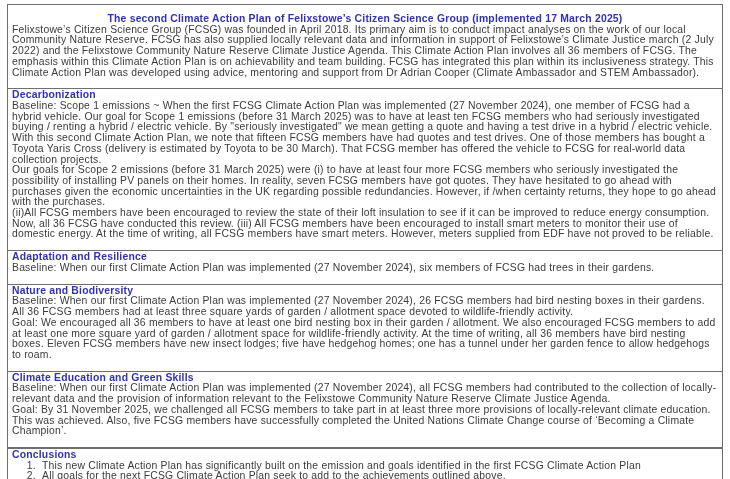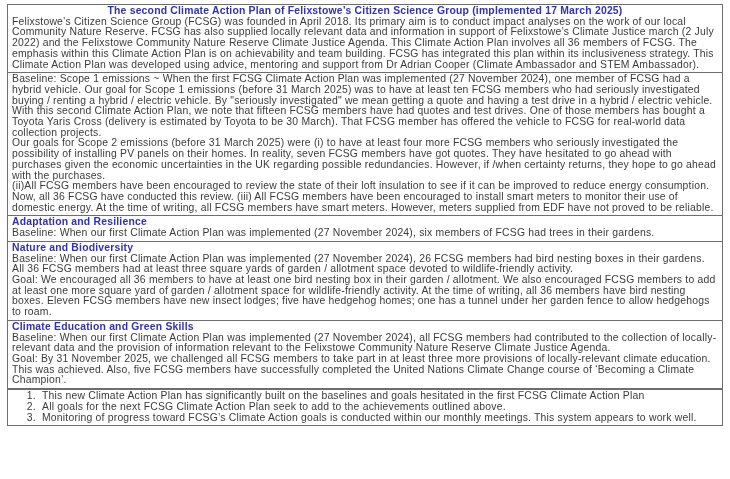--- a/index.html
+++ b/index.html
@@ -10,20 +10,21 @@
   }
   .doc {
     position: absolute; left: 7px; top: 4px; width: 716px;
     border: 1px solid #6e6e6e; background: #ffffff;
   }
   .row {
     border-top: 1px solid #6e6e6e;
     padding: 1px 4px 2px 4px;
     font-size: 10.4px; line-height: 10.7px; letter-spacing: 0.2px;
     color: #3b3b3b;
+    margin-top: 8px;
   }
   .row:first-child { border-top: none; }
   .row-conclusions { border-top-width: 2px; }
   .doc-title {
     font-weight: bold; color: #3232b0; text-align: center;
   }
   .section-heading {
     margin: 0; font-size: 10.4px; line-height: 10.8px;
     font-weight: bold; color: #3232b0;
   }
@@ -37,20 +38,21 @@
 <body>
 
 <div class="doc">
 
   <section class="row">
     <div class="doc-title">The second Climate Action Plan of Felixstowe’s Citizen Science Group (implemented 17 March 2025)</div>
     <p>Felixstowe’s Citizen Science Group (FCSG) was founded in April 2018. Its primary aim is to conduct impact analyses on the work of our local Community Nature Reserve. FCSG has also supplied locally relevant data and information in support of Felixstowe’s Climate Justice march (2 July 2022) and the Felixstowe Community Nature Reserve Climate Justice Agenda. This Climate Action Plan involves all 36 members of FCSG. The emphasis within this Climate Action Plan is on achievability and team building. FCSG has integrated this plan within its inclusiveness strategy. This Climate Action Plan was developed using advice, mentoring and support from Dr Adrian Cooper (Climate Ambassador and STEM Ambassador).</p>
   </section>
 
   <section class="row">
+    <h2 class="section-heading">Decarbonization</h2>
     <p>Baseline: Scope 1 emissions ~ When the first FCSG Climate Action Plan was implemented (27 November 2024), one member of FCSG had a hybrid vehicle. Our goal for Scope 1 emissions (before 31 March 2025) was to have at least ten FCSG members who had seriously investigated buying / renting a hybrid / electric vehicle. By "seriously investigated" we mean getting a quote and having a test drive in a hybrid / electric vehicle. With this second Climate Action Plan, we note that fifteen FCSG members have had quotes and test drives. One of those members has bought a Toyota Yaris Cross (delivery is estimated by Toyota to be 30 March). That FCSG member has offered the vehicle to FCSG for real-world data collection projects.</p>
     <p>Our goals for Scope 2 emissions (before 31 March 2025) were (i) to have at least four more FCSG members  who seriously investigated the possibility of installing PV panels on their homes. In reality, seven FCSG members have got quotes. They have hesitated to go ahead with purchases given the economic uncertainties in the UK regarding possible redundancies. However, if /when certainty returns, they hope to go ahead with the purchases.</p>
     <p>(ii)All FCSG members have been encouraged to review the state of their loft insulation to see if it can be improved to reduce energy consumption. Now, all 36 FCSG have conducted this review. (iii) All FCSG members have been encouraged to install smart meters to monitor their use of domestic energy. At the time of writing, all FCSG members have smart meters. However, meters supplied from EDF have not proved to be reliable.</p>
   </section>
 
   <section class="row">
     <h2 class="section-heading">Adaptation and Resilience</h2>
     <p>Baseline: When our first Climate Action Plan was implemented (27 November 2024), six members of FCSG had trees in their gardens.</p>
   </section>
 
@@ -60,21 +62,22 @@
     <p>Goal: We encouraged all 36 members to have at least one bird nesting box in their garden / allotment. We also encouraged FCSG members to add at least one more square yard of garden / allotment space for wildlife-friendly activity. At the time of writing, all 36 members have bird nesting boxes. Eleven FCSG members have new insect lodges; five have hedgehog homes; one has a tunnel under her garden fence to allow hedgehogs to roam.</p>
   </section>
 
   <section class="row">
     <h2 class="section-heading">Climate Education and Green Skills</h2>
     <p>Baseline: When our first Climate Action Plan was implemented (27 November 2024), all FCSG members had contributed to the collection of locally-relevant data and the provision of information relevant to the Felixstowe Community Nature Reserve Climate Justice Agenda.</p>
     <p>Goal: By 31 November 2025, we challenged all FCSG members to take part in at least three more provisions of locally-relevant climate education. This was achieved. Also, five FCSG members have successfully completed the United Nations Climate Change course of ‘Becoming a Climate Champion’.</p>
   </section>
 
   <section class="row row-conclusions">
+    <h2 class="section-heading">Conclusions</h2>
     <ol class="conclusions">
-      <li>This new Climate Action Plan has significantly built on the baselines and goals hesitated in the first FCSG Climate Action Plan</li>
+      <li>This new Climate Action Plan has significantly built on the emission and goals identified in the first FCSG Climate Action Plan</li>
       <li>All goals for the next FCSG Climate Action Plan seek to add to the achievements outlined above.</li>
       <li>Monitoring of progress toward FCSG’s Climate Action goals is conducted within our monthly meetings. This system appears to work well.</li>
 
     </ol>
   </section>
 
 </div>
 
 </body></html>

